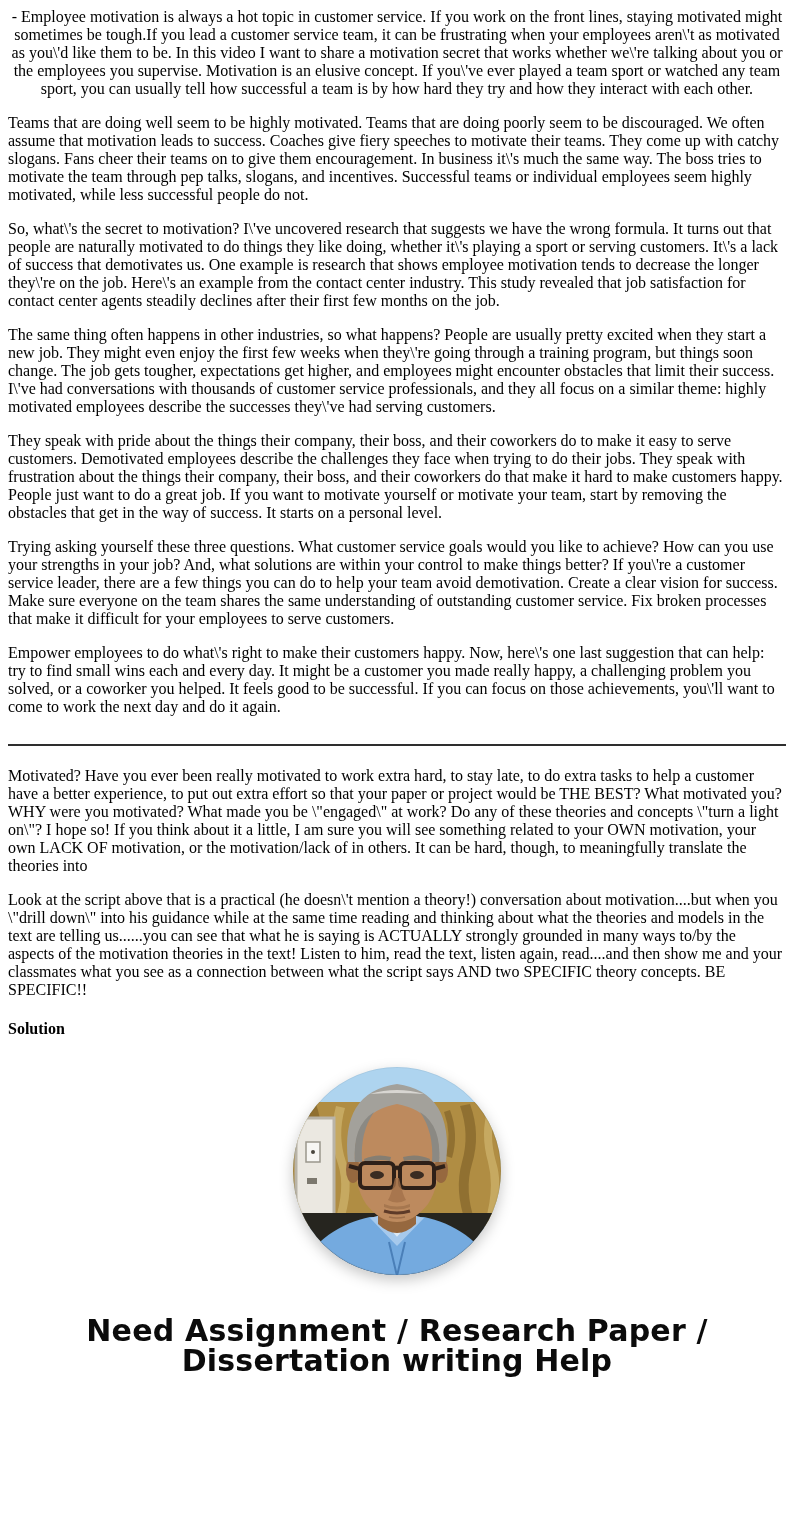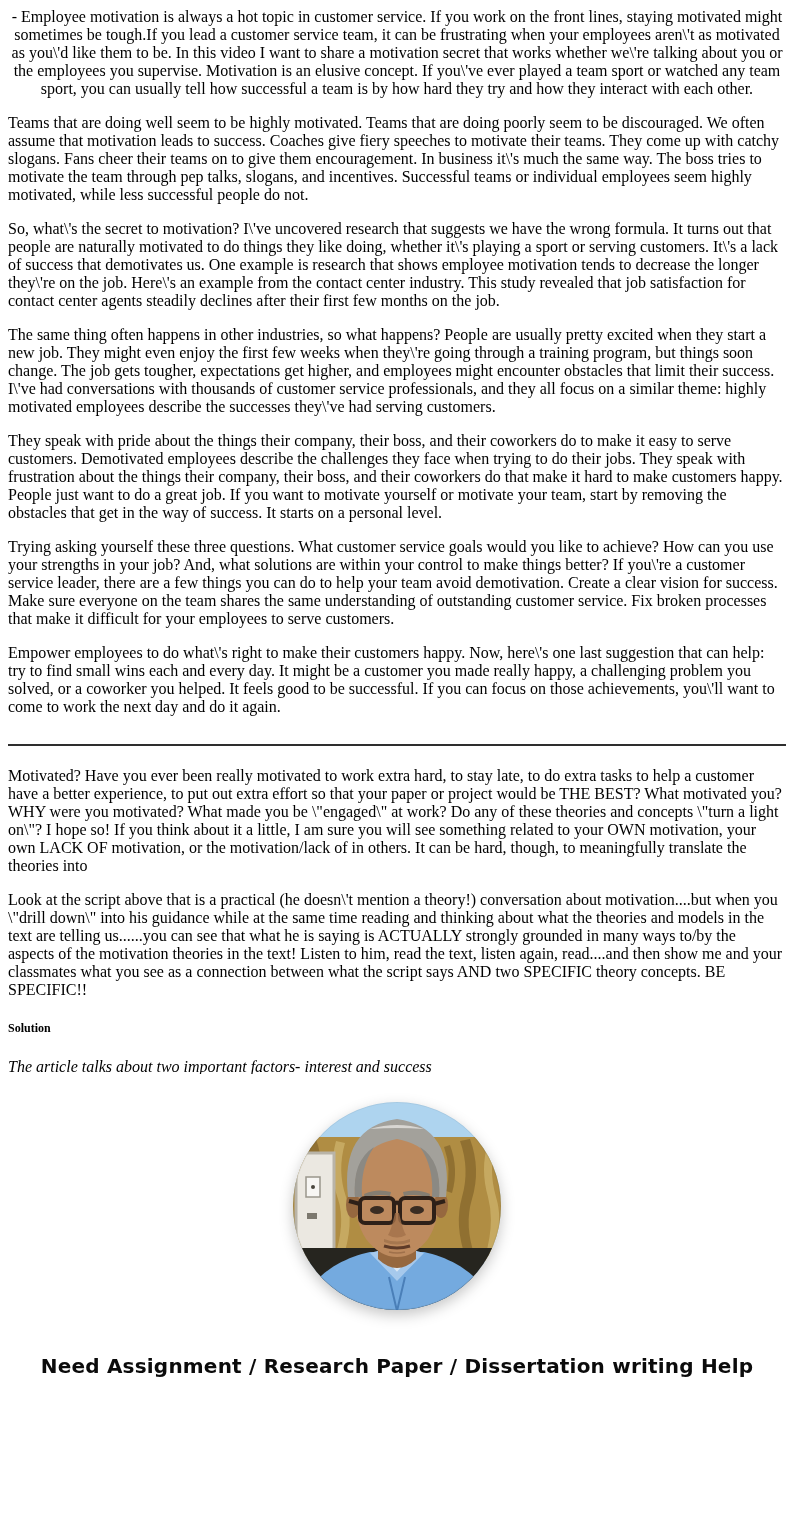--- a/index.html
+++ b/index.html
@@ -25,21 +25,21 @@
   section.script-section p.doc-par:first-child {
     margin-top: 0;
     text-align: center;
   }
   hr.section-divider {
     border: none;
     border-top: 2px solid #2e2e2e;
     margin: 28px 0 21px 0;
   }
   h3.solution-heading {
-    font-size: 12px;
+    font-size: 16px;
     line-height: 21px;
     font-weight: bold;
     margin: 19px 0;
   }
   p.solution-intro {
     font-style: italic;
     margin: 16px 0;
     height: 16px;           
     overflow: hidden;
   }
@@ -51,21 +51,21 @@
   .avatar-wrap svg {
     display: block;
     filter: drop-shadow(0 5px 7px rgba(0,0,0,0.22));
   }
   footer.promo-footer {
     margin: 40px auto 0 auto;
     max-width: 750px;
     text-align: center;
     font-family: "DejaVu Sans", "Liberation Sans", sans-serif;
     font-weight: bold;
-    font-size: 20px;
+    font-size: 30px;
     line-height: 30px;
     color: #0b0b0b;
     letter-spacing: 0.2px;
   }
 </style>
 </head>
 <body>
 
 <main class="article">
 
@@ -81,21 +81,20 @@
 
   <hr class="section-divider">
 
   <section class="prompt-section">
     <p class="doc-par">Motivated? Have you ever been really motivated to work extra hard, to stay late, to do extra tasks to help a customer have a better experience, to put out extra effort so that your paper or project would be THE BEST? What motivated you? WHY were you motivated? What made you be \"engaged\" at work? Do any of these theories and concepts \"turn a light on\"? I hope so! If you think about it a little, I am sure you will see something related to your OWN motivation, your own LACK OF motivation, or the motivation/lack of in others. It can be hard, though, to meaningfully translate the theories into</p>
     <p class="doc-par">Look at the script above that is a practical (he doesn\'t mention a theory!) conversation about motivation....but when you \"drill down\" into his guidance while at the same time reading and thinking about what the theories and models in the text are telling us......you can see that what he is saying is ACTUALLY strongly grounded in many ways to/by the aspects of the motivation theories in the text! Listen to him, read the text, listen again, read....and then show me and your classmates what you see as a connection between what the script says AND two SPECIFIC theory concepts. BE SPECIFIC!!</p>
   </section>
 
   <h3 class="solution-heading">Solution</h3>
 
-  <p class="solution-intro">The article talks about two important factors- interest and success</p>
 
   <div class="avatar-wrap">
     <svg width="210" height="210" viewBox="0 0 210 210" aria-hidden="true">
       <defs>
         <clipPath id="avclip">
             <circle cx="105" cy="105" r="104"></circle>
           </clipPath>
       </defs>
       <g clip-path="url(#avclip)">
 

